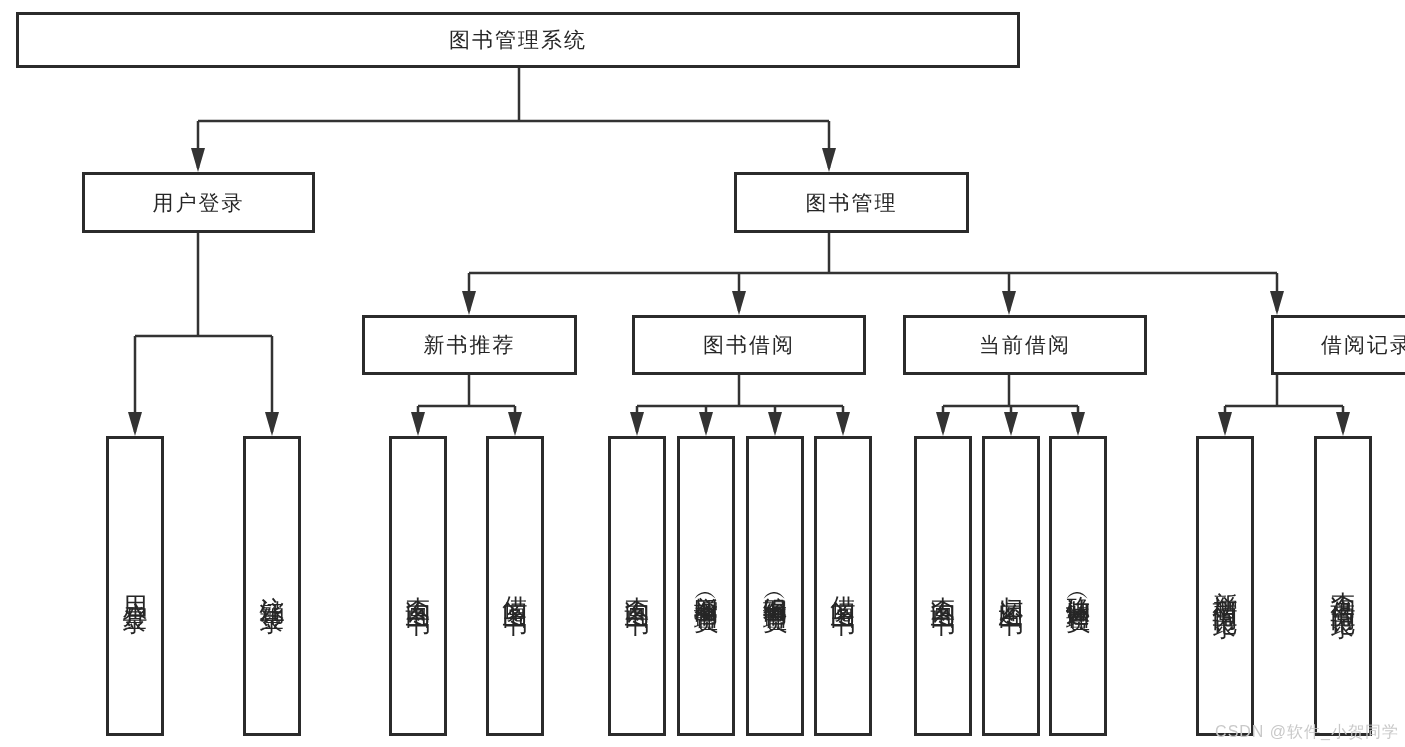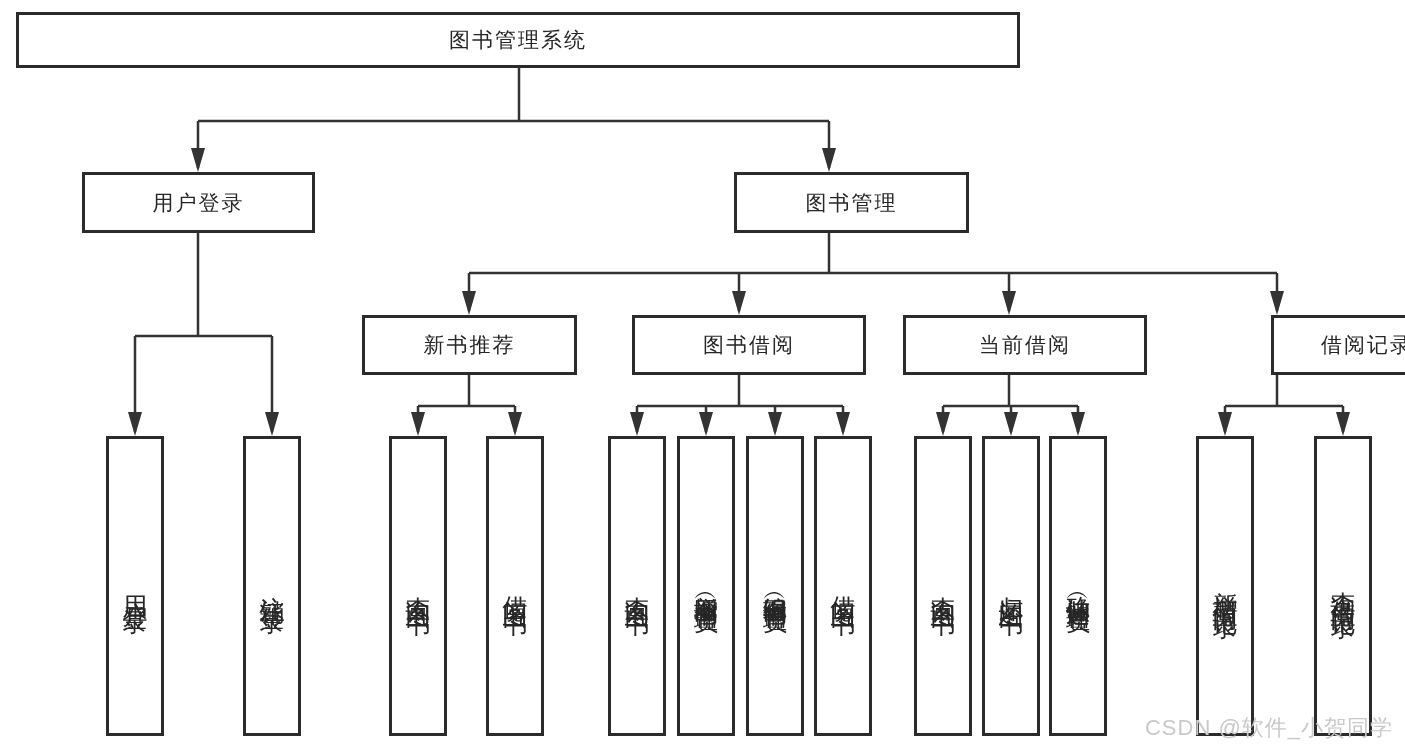--- a/index.html
+++ b/index.html
@@ -60,23 +60,23 @@
   .leafC3 { left: 746px; }
   .leafC4 { left: 814px; }
   .leafD1 { left: 914px; }
   .leafD2 { left: 982px; }
   .leafD3 { left: 1049px; }
   .leafE1 { left: 1196px; }
   .leafE2 { left: 1314px; }
   .long { letter-spacing: 2px; font-size: 24px; }
   #watermark {
     position: absolute;
-    right: 12px;
+    right: 6px;
     bottom: 4px;
-    font-size: 22px;
+    font-size: 16px;
     color: #c9c9c9;
     letter-spacing: 1px;
     white-space: nowrap;
     z-index: 5;
   }
 </style>
 </head>
 <body>
 
 <div id="stage">

